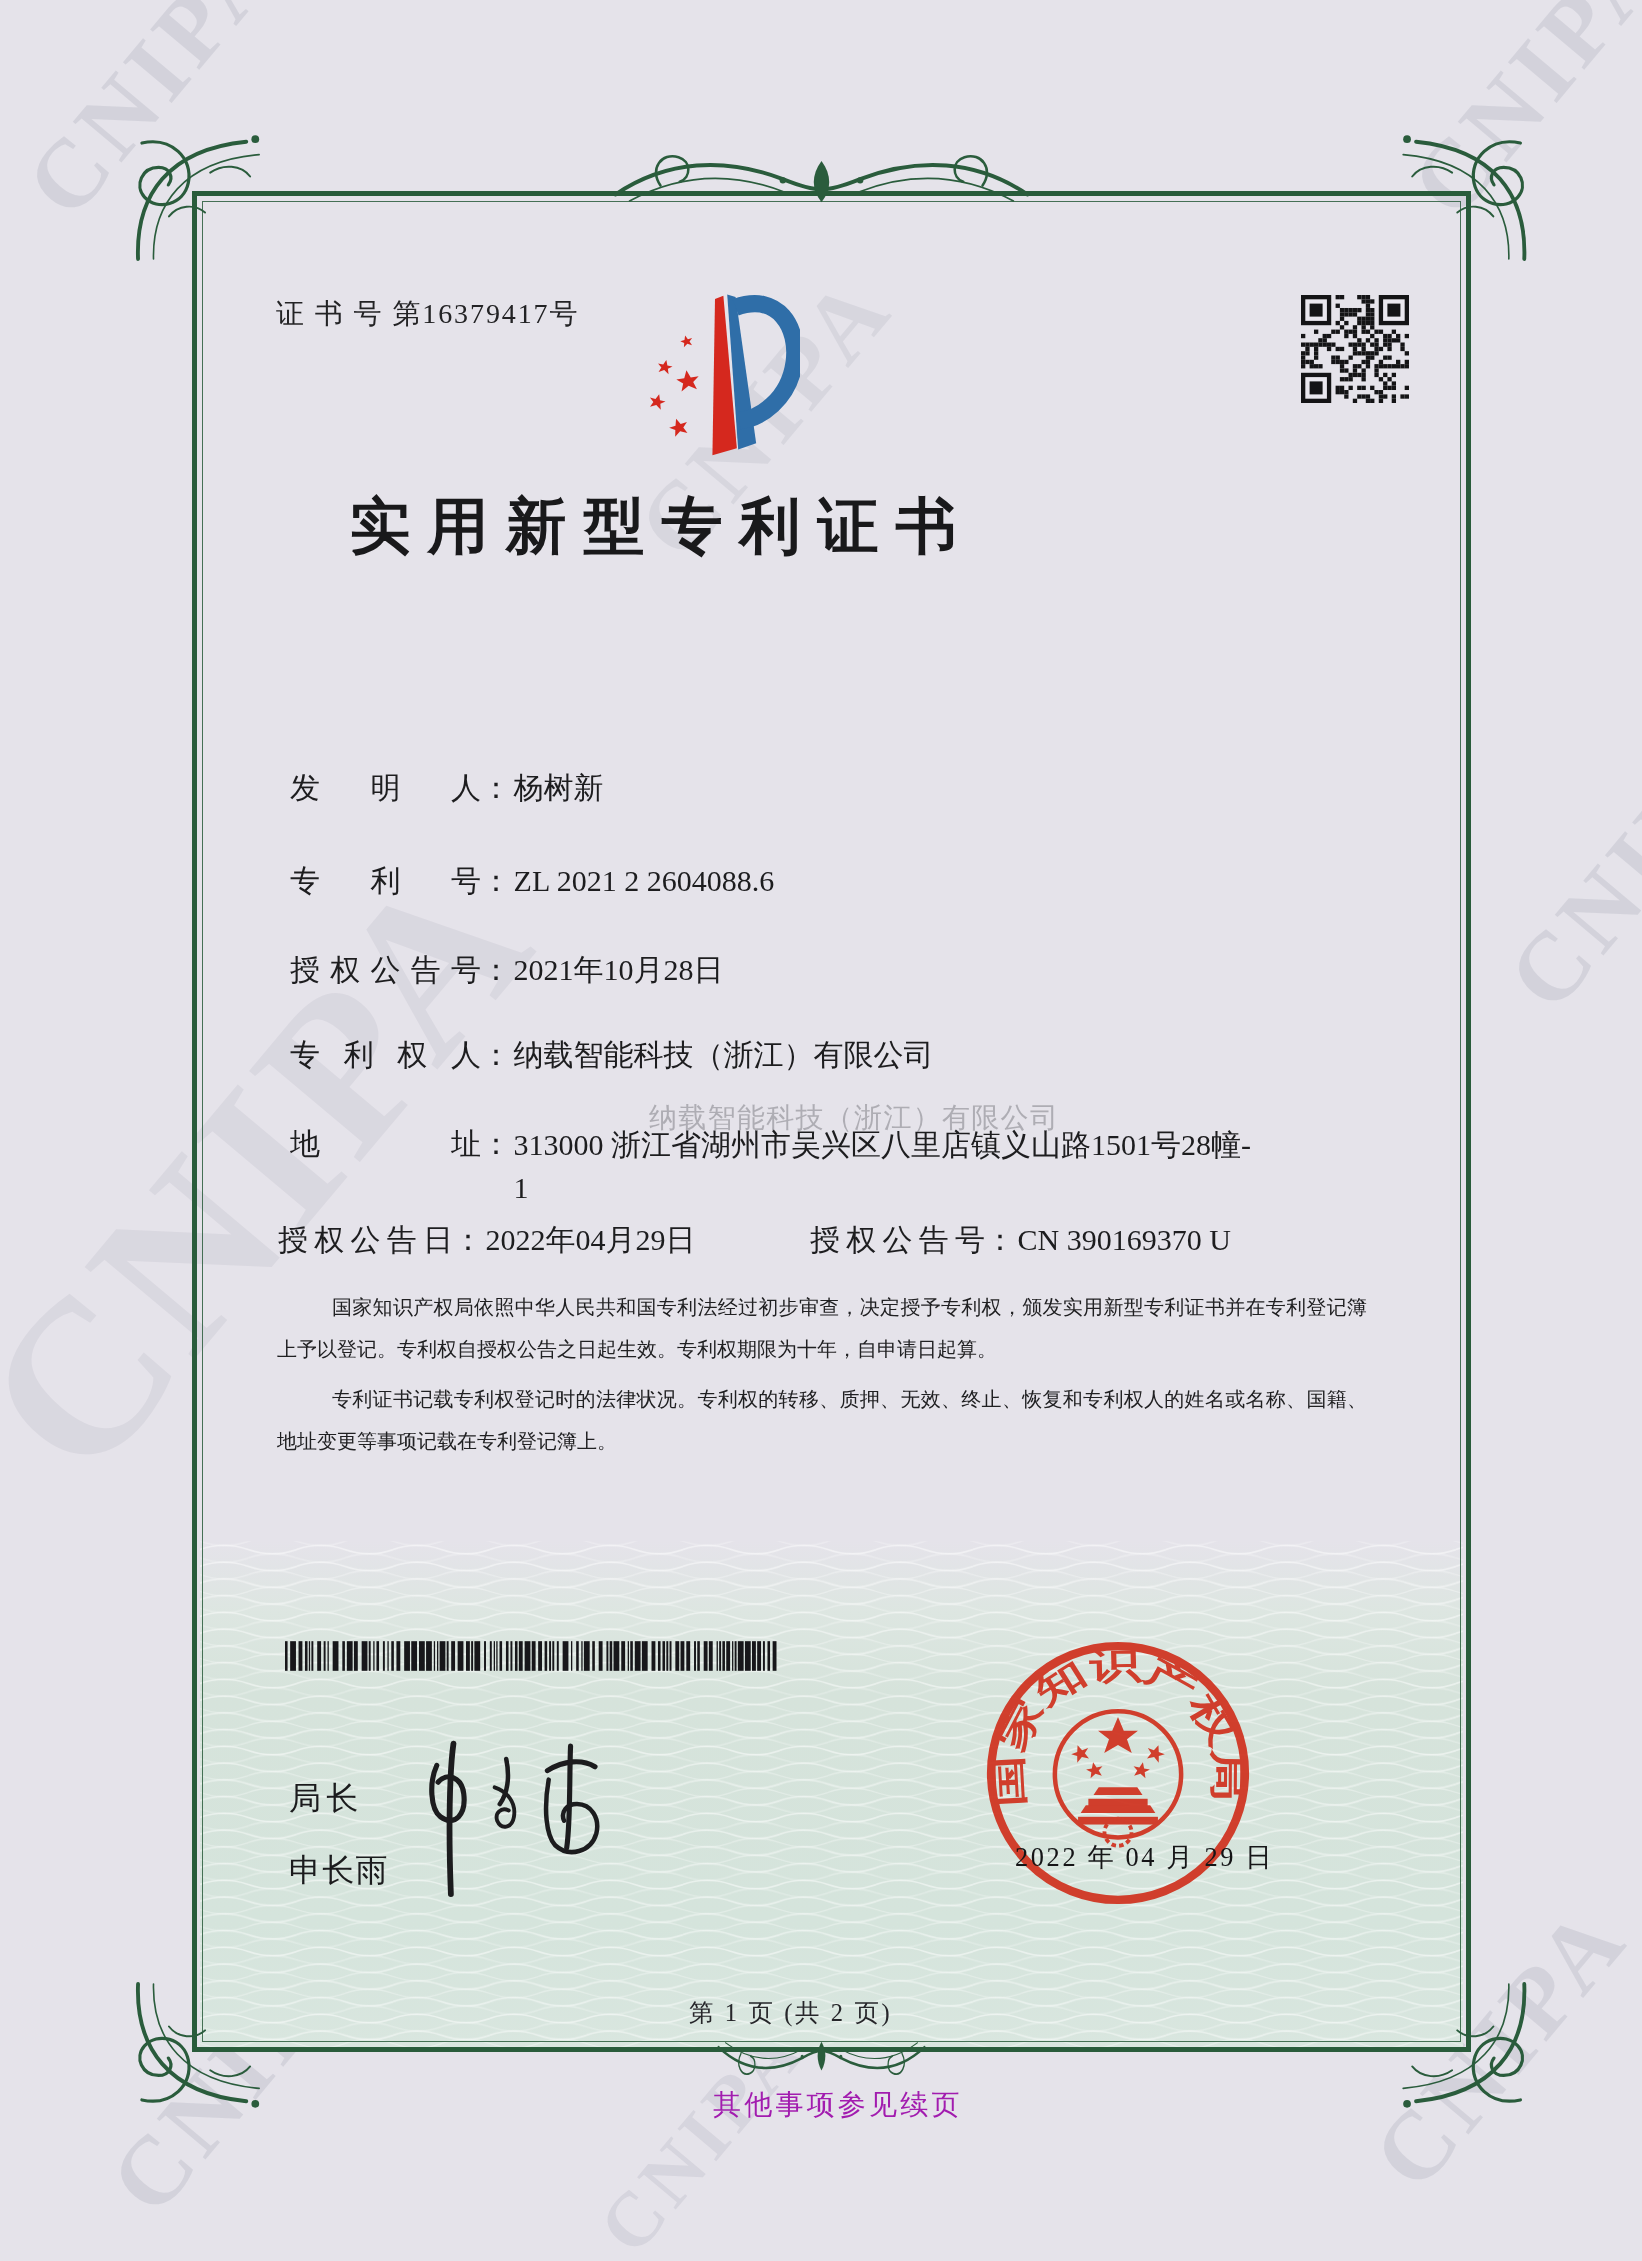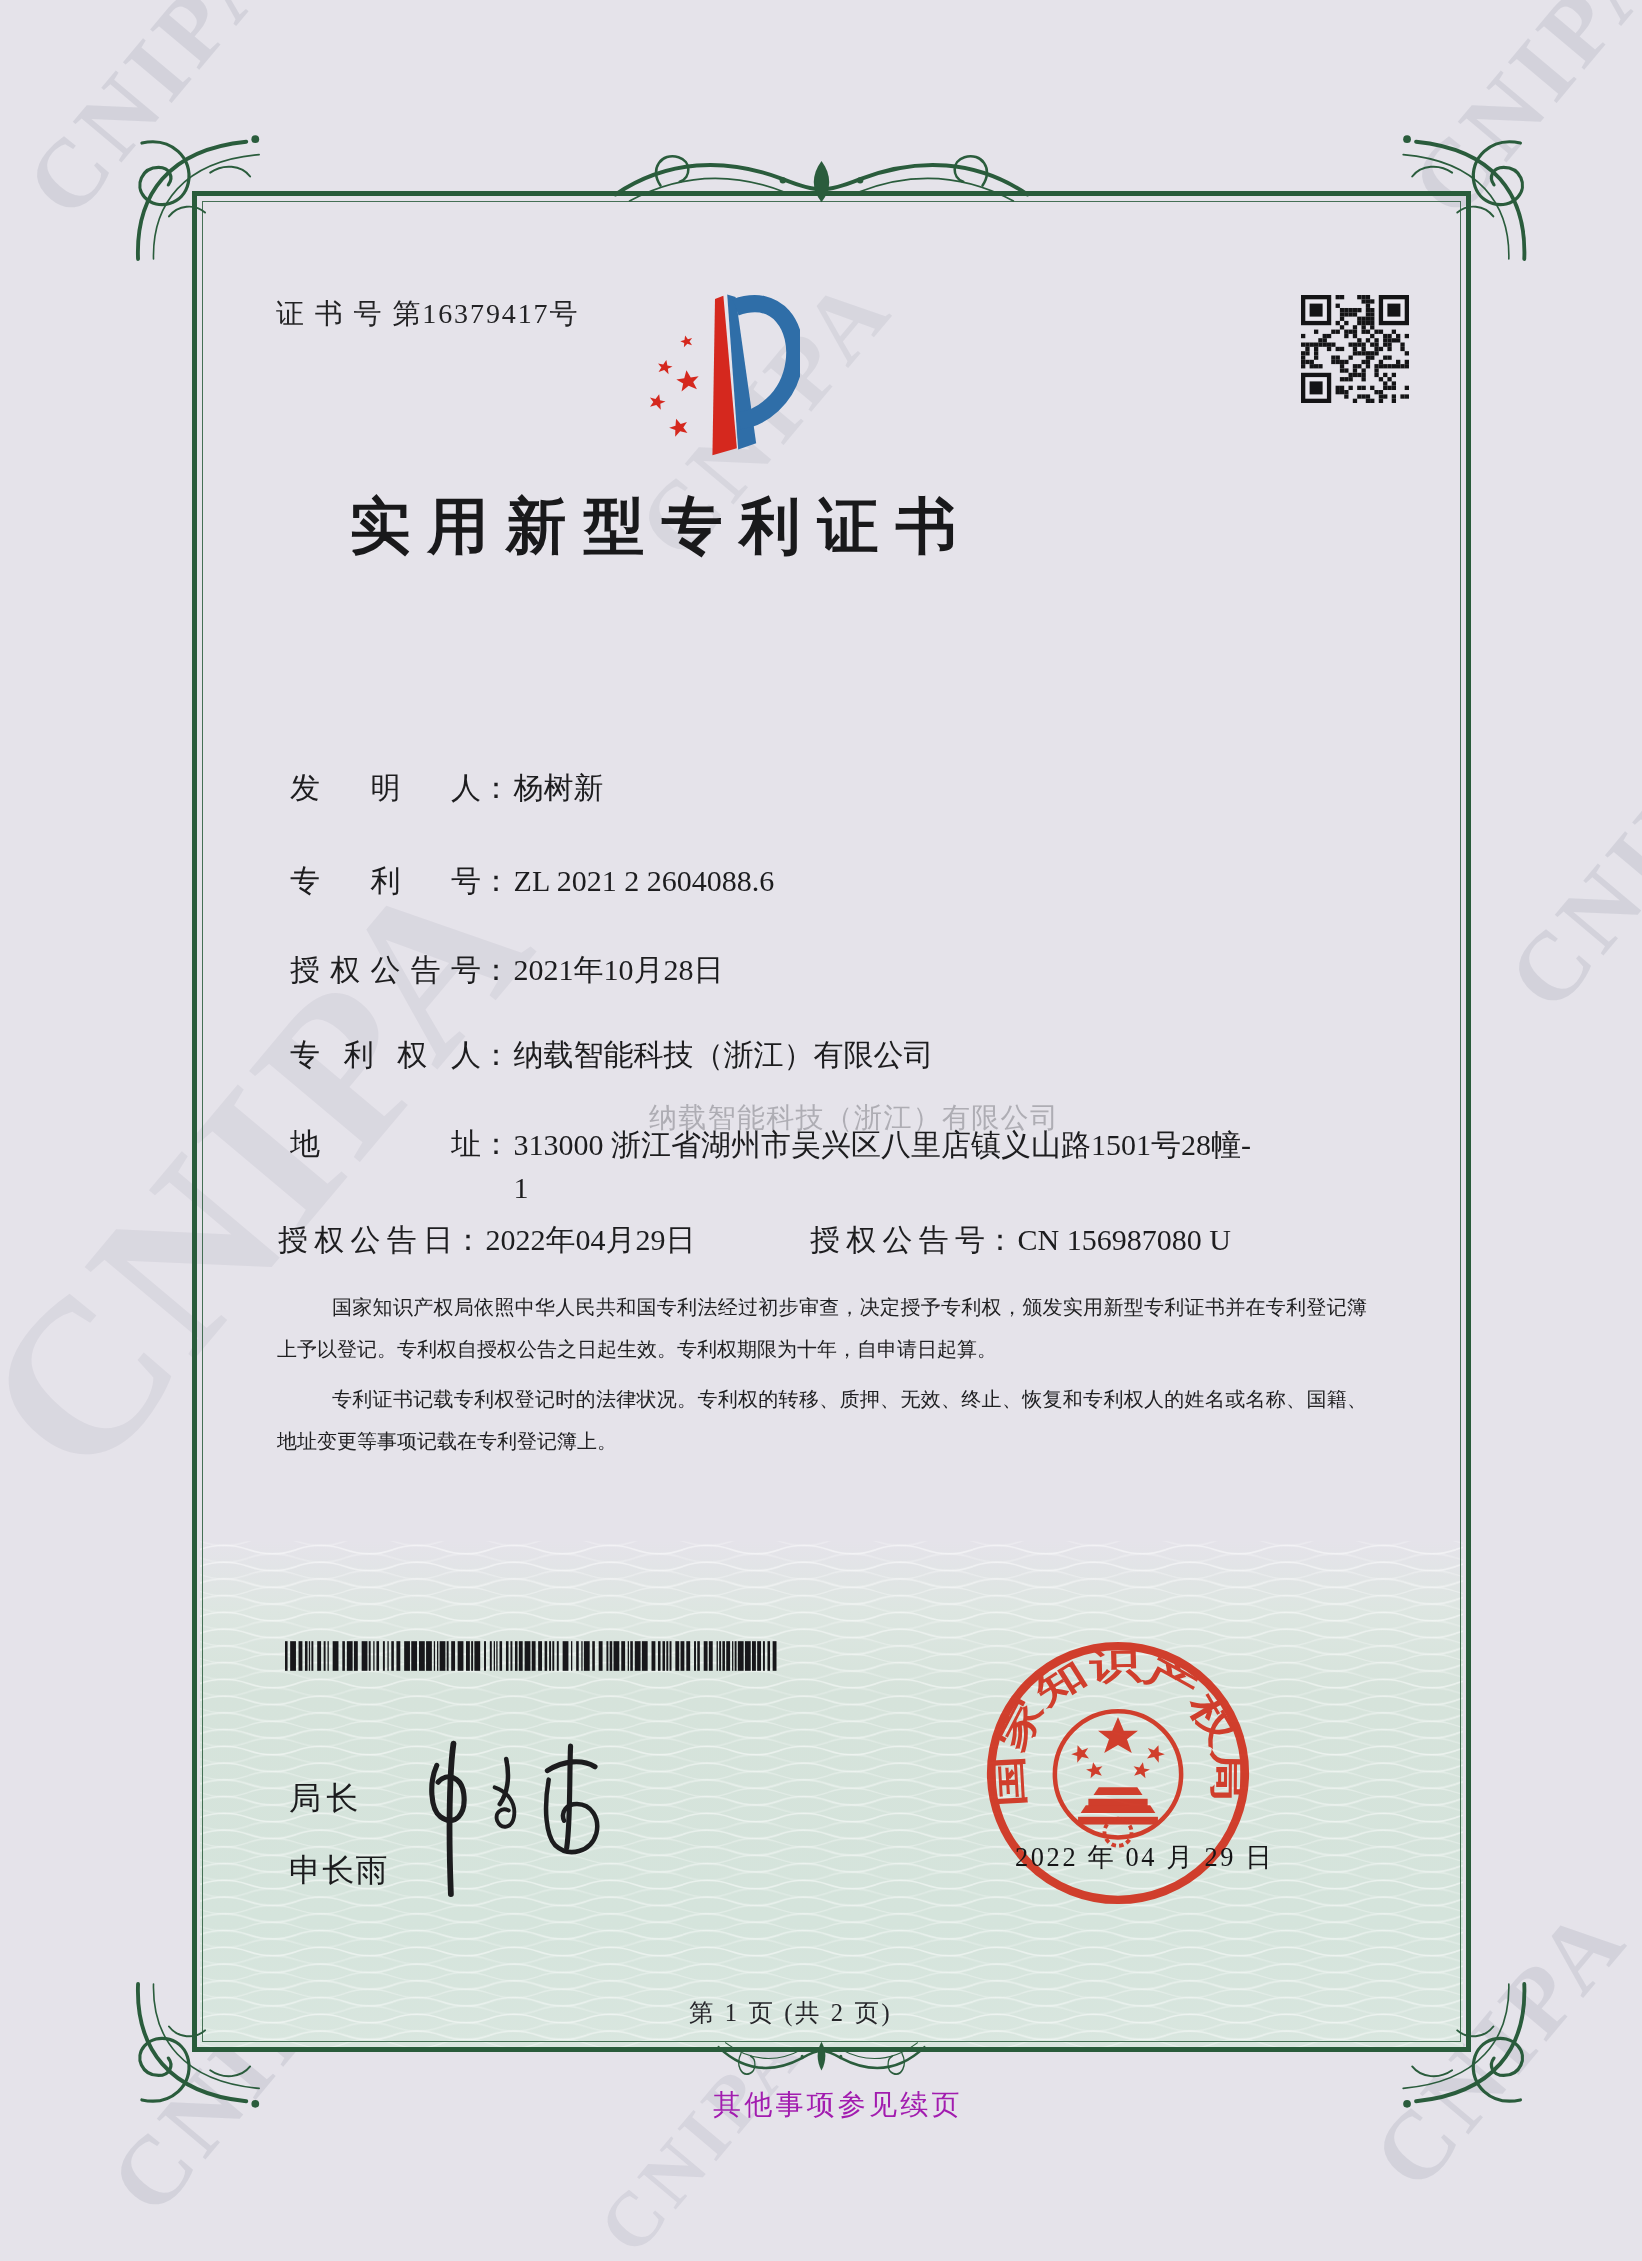--- a/index.html
+++ b/index.html
@@ -356,21 +356,21 @@
   </div>
   <div class="row" style="top:1039px">
     <span class="flabel">专利权人</span><span class="fcolon">：</span><span class="fvalue">纳载智能科技（浙江）有限公司</span>
   </div>
   <div class="row" style="top:1128px">
     <span class="flabel">地址</span><span class="fcolon">：</span><span class="fvalue addr"><span>313000 浙江省湖州市吴兴区八里店镇义山路1501号28幢-</span><br><span>1</span></span>
   </div>
   <div class="row r-grant" style="top:1224px">
     <span class="flabel">授权公告日</span><span class="fcolon">：</span><span class="fvalue">2022年04月29日</span>
     <span class="pair2">
-      <span class="flabel">授权公告号</span><span class="fcolon">：</span><span class="fvalue">CN 156987080 U</span>
+      <span class="flabel">授权公告号</span><span class="fcolon">：</span><span class="fvalue">CN 390169370 U</span>
     </span>
   </div>
 
   <div class="company-wm">纳载智能科技（浙江）有限公司</div>
 
   <div class="paras">
     <p>国家知识产权局依照中华人民共和国专利法经过初步审查，决定授予专利权，颁发实用新型专利证书并在专利登记簿上予以登记。专利权自授权公告之日起生效。专利权期限为十年，自申请日起算。</p>
     <p>专利证书记载专利权登记时的法律状况。专利权的转移、质押、无效、终止、恢复和专利权人的姓名或名称、国籍、地址变更等事项记载在专利登记簿上。</p>
   </div>
 

